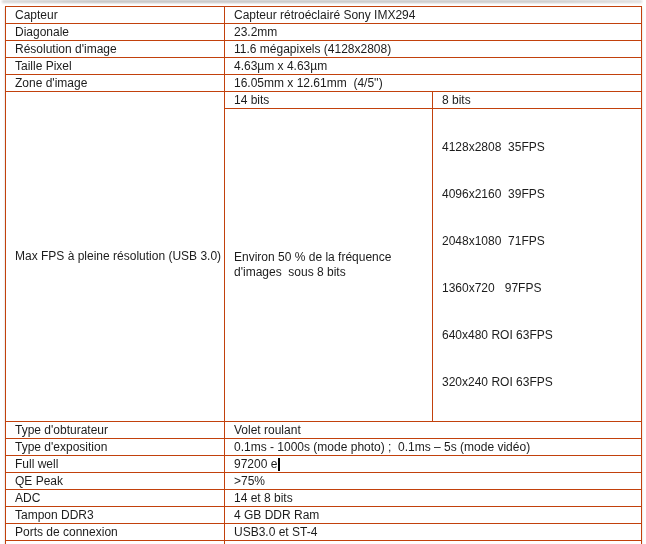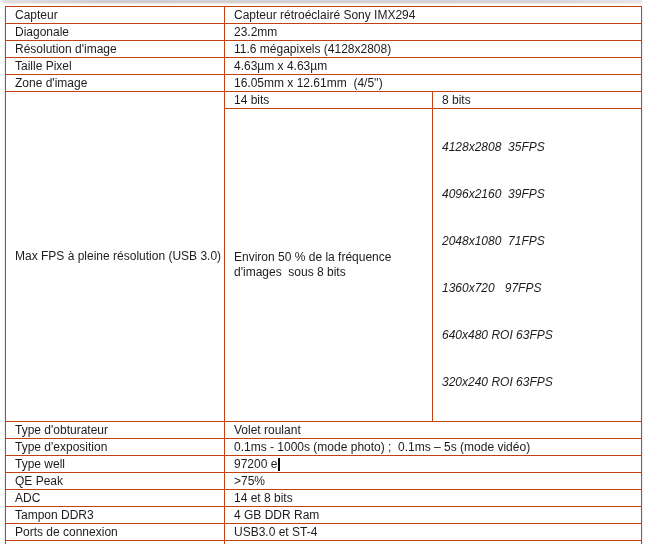--- a/index.html
+++ b/index.html
@@ -20,21 +20,21 @@
   }
   col.c1{width:219px}col.c2{width:208px}col.c3{width:209px}
   td{
     border:1px solid #c2410c;
     padding:0 9px;height:16px;line-height:15px;
     vertical-align:middle;white-space:pre-wrap;overflow:hidden;
   }
   td.lbl{white-space:nowrap;}
   td.center{}
   tr.fps-content td{height:101px;}
-  .fps8-line{height:17px;line-height:17px;font-style:italic;}
+  .fps8-line{height:17px;line-height:17px;}
   .sq{
     text-decoration-style:wavy;
     text-decoration-color:#c00000;
     text-decoration-thickness:1px;
     text-underline-offset:2px;
   }
   .caret{
     display:inline-block;width:2px;height:13px;background:#000;
     vertical-align:text-bottom;margin-left:1px;
   }
@@ -92,21 +92,21 @@
 
     <tr>
       <td class="lbl">Type d'obturateur</td>
       <td colspan="2">Volet roulant</td>
     </tr>
     <tr>
       <td class="lbl">Type d'exposition</td>
       <td colspan="2">0.1ms - 1000s (mode photo) ;  0.1ms – 5s (mode vidéo)</td>
     </tr>
     <tr>
-      <td class="lbl"><span>Type </span><span class="sq">well</span></td>
+      <td class="lbl"><span>Full </span><span class="sq">well</span></td>
       <td colspan="2"><span>97200 e</span><span class="caret"></span></td>
     </tr>
     <tr>
       <td class="lbl">QE Peak</td>
       <td colspan="2">&gt;75%</td>
     </tr>
     <tr>
       <td class="lbl">ADC</td>
       <td colspan="2">14 et 8 bits</td>
     </tr>

